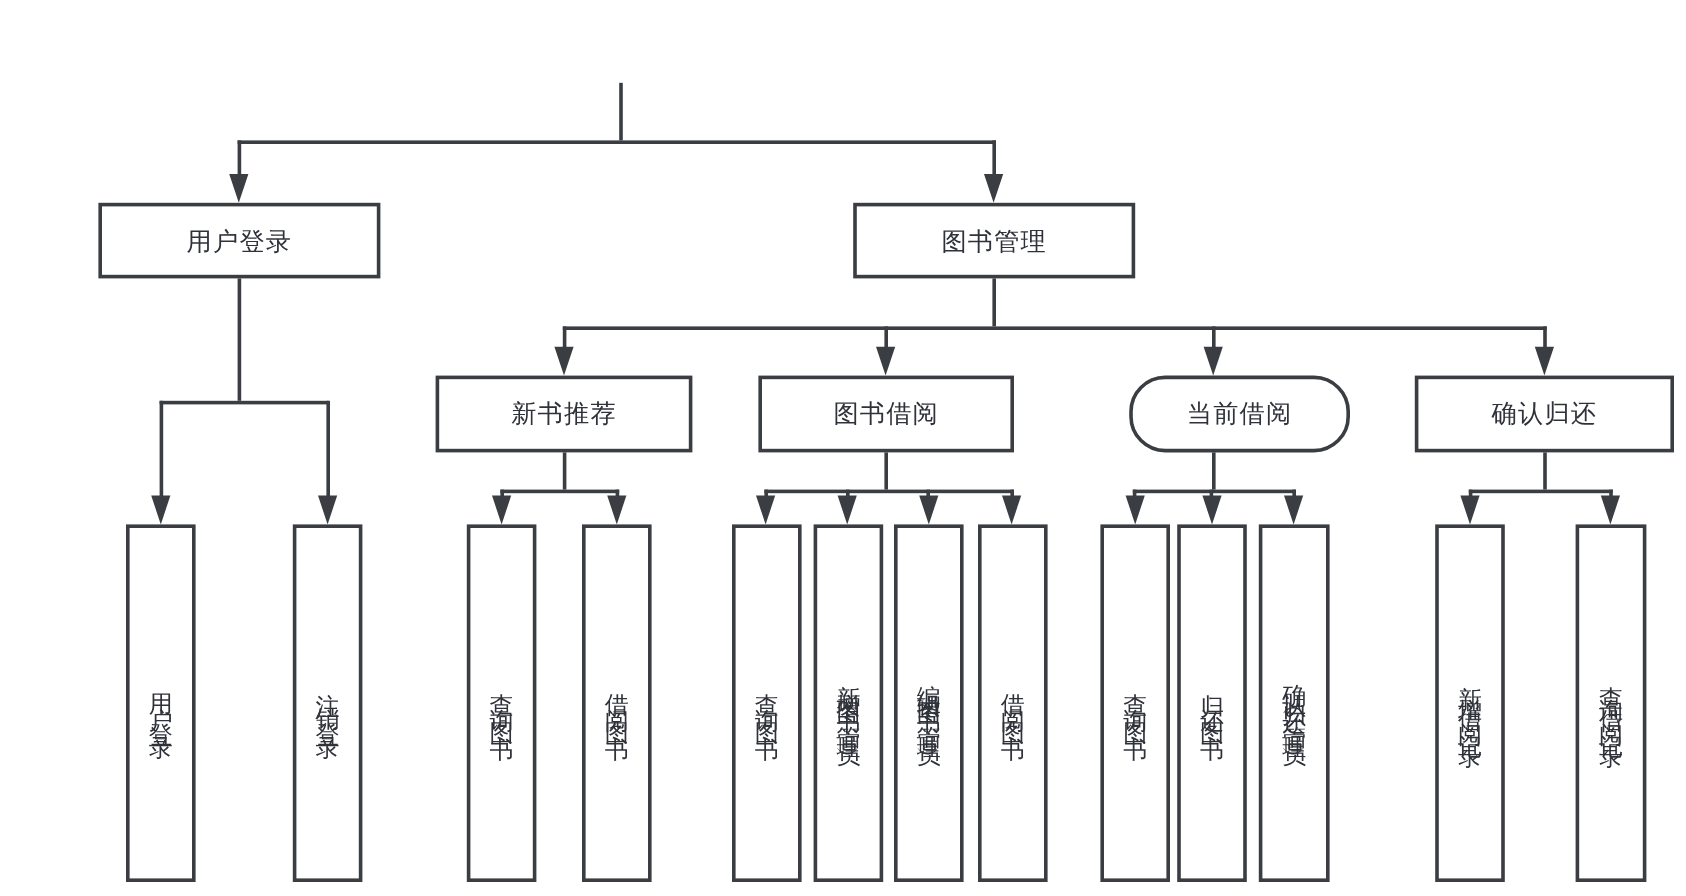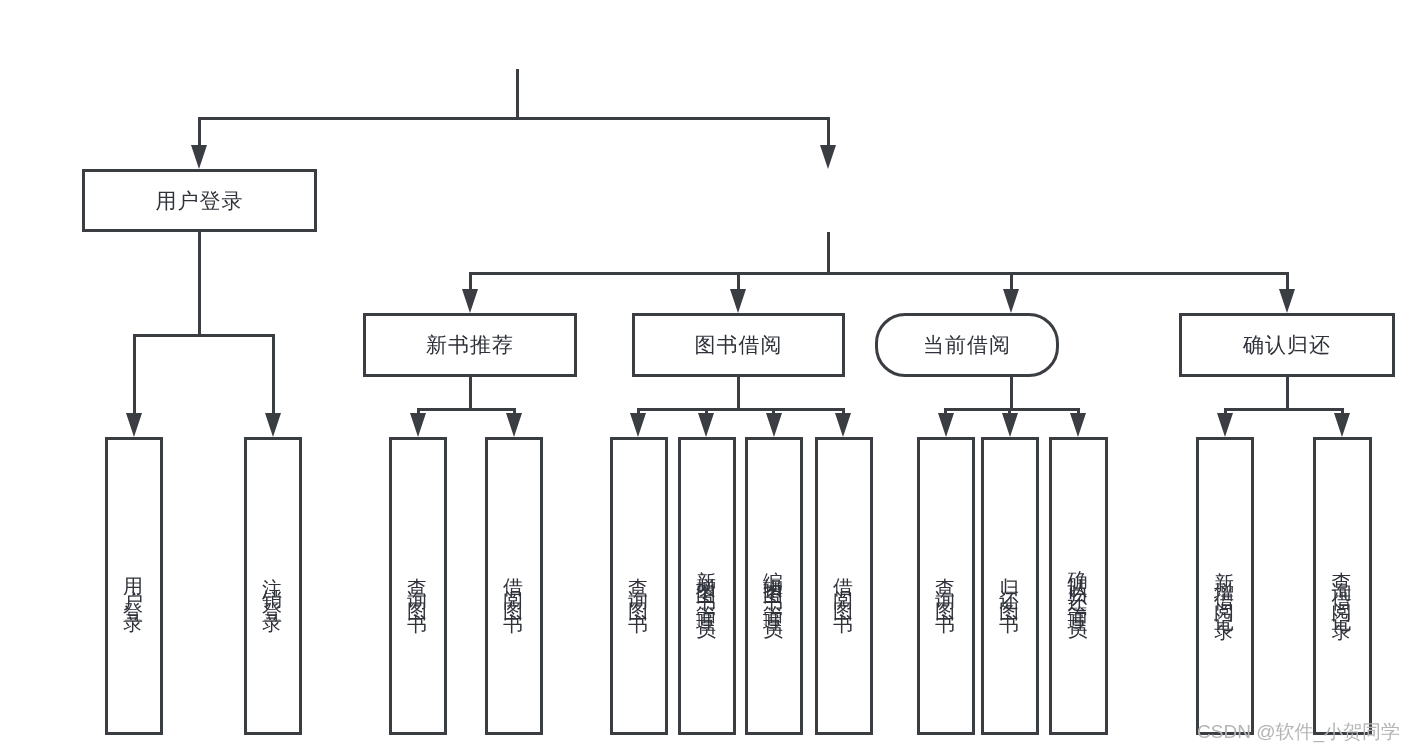--- a/index.html
+++ b/index.html
@@ -52,20 +52,21 @@
 
 
   <div class="ln" style="left:516px;top:69px;width:3px;height:48px;"></div>
   <div class="ln" style="left:198px;top:117px;width:632px;height:3px;"></div>
   <div class="ln" style="left:198px;top:117px;width:3px;height:31px;"></div>
   <div class="ln" style="left:827px;top:117px;width:3px;height:31px;"></div>
   <div class="arw" style="left:191px;top:145px;"></div>
   <div class="arw" style="left:820px;top:145px;"></div>
 
   <div class="box h" style="left:82px;top:169px;width:235px;height:63px;">用户登录</div>
+  <div class="box h" style="left:711px;top:169px;width:235px;height:63px;">图书管理</div>
 
   <div class="ln" style="left:198px;top:232px;width:3px;height:102px;"></div>
   <div class="ln" style="left:133px;top:334px;width:141px;height:3px;"></div>
   <div class="ln" style="left:133px;top:334px;width:3px;height:82px;"></div>
   <div class="ln" style="left:272px;top:334px;width:3px;height:82px;"></div>
   <div class="arw" style="left:126px;top:413px;"></div>
   <div class="arw" style="left:265px;top:413px;"></div>
 
   <div class="ln" style="left:827px;top:232px;width:3px;height:40px;"></div>
   <div class="ln" style="left:469px;top:272px;width:820px;height:3px;"></div>
@@ -73,21 +74,21 @@
   <div class="ln" style="left:737px;top:272px;width:3px;height:20px;"></div>
   <div class="ln" style="left:1010px;top:272px;width:3px;height:20px;"></div>
   <div class="ln" style="left:1286px;top:272px;width:3px;height:20px;"></div>
   <div class="arw" style="left:462px;top:289px;"></div>
   <div class="arw" style="left:730px;top:289px;"></div>
   <div class="arw" style="left:1003px;top:289px;"></div>
   <div class="arw" style="left:1279px;top:289px;"></div>
 
   <div class="box h" style="left:363px;top:313px;width:214px;height:64px;">新书推荐</div>
   <div class="box h" style="left:632px;top:313px;width:213px;height:64px;">图书借阅</div>
-  <div class="box h" style="left:875px;top:313px;width:184px;height:64px;border-radius:30px;">当前借阅</div>
+  <div class="box h" style="left:941px;top:313px;width:184px;height:64px;border-radius:30px;">当前借阅</div>
   <div class="box h" style="left:1179px;top:313px;width:216px;height:64px;">确认归还</div>
 
   <div class="ln" style="left:469px;top:377px;width:3px;height:31px;"></div>
   <div class="ln" style="left:417px;top:408px;width:99px;height:3px;"></div>
   <div class="ln" style="left:417px;top:408px;width:3px;height:8px;"></div>
   <div class="ln" style="left:513px;top:408px;width:3px;height:8px;"></div>
   <div class="arw" style="left:410px;top:413px;"></div>
   <div class="arw" style="left:506px;top:413px;"></div>
 
   <div class="ln" style="left:737px;top:377px;width:3px;height:31px;"></div>
@@ -150,15 +151,14 @@
   <div class="box v l9" style="left:1049px;top:437px;width:59px;height:298px;">
     <span>确认归还（管理员）</span>
   </div>
   <div class="box v l6" style="left:1196px;top:437px;width:58px;height:298px;">
     <span>新增借阅记录</span>
   </div>
   <div class="box v l6" style="left:1313px;top:437px;width:59px;height:298px;">
     <span>查询借阅记录</span>
   </div>
 
-  <div id="watermark">CSDN @软件_小贺同学</div>
 
 </div>
 
 </body></html>

